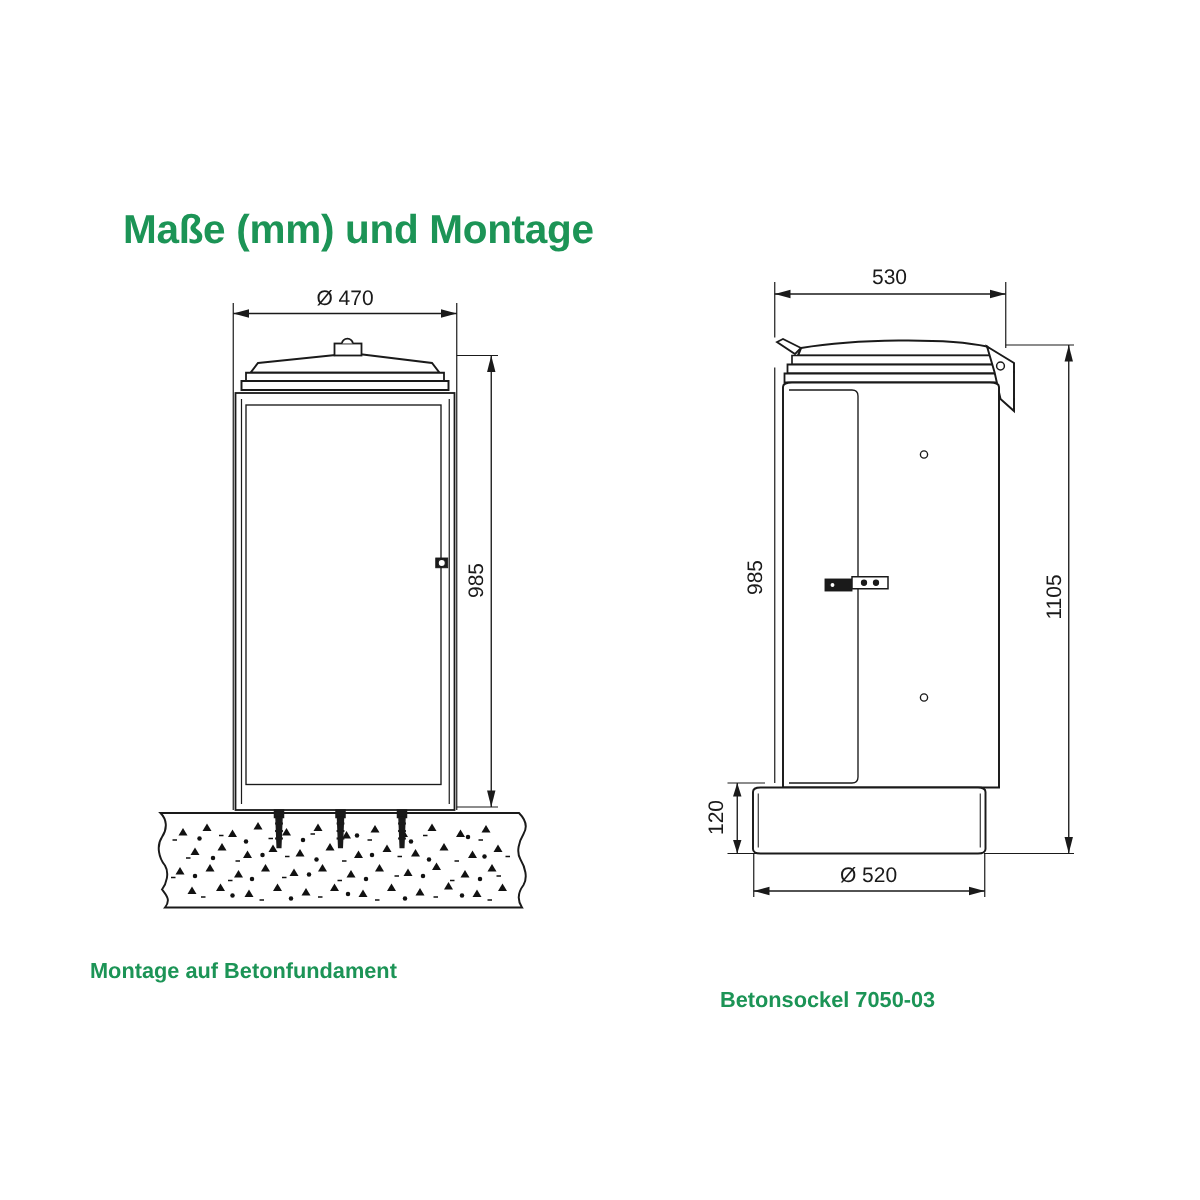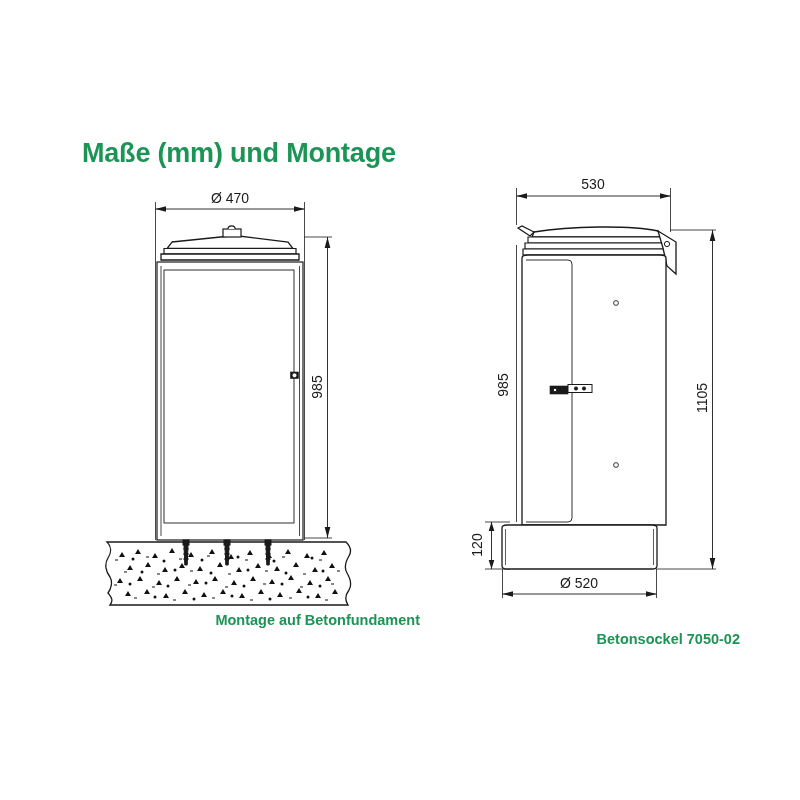--- a/index.html
+++ b/index.html
@@ -30,23 +30,24 @@
     font-weight: bold;
     color: #1c9456;
     letter-spacing: -0.2px;
     white-space: nowrap;
   }
   .caption {
     position: absolute;
     font-size: 14.5px;
     font-weight: bold;
     color: #1c9456;
-    text-align: right;
+    text-align: left;
     line-height: 19px;
     white-space: nowrap;
+    margin-top: 28px;
   }
   #caption-left {
     left: 60px;
     top: 611px;
     width: 360px;
   }
   #caption-right {
     left: 480px;
     top: 611px;
     width: 260px;
@@ -310,16 +311,16 @@
       <line x1="193.5" y1="359" x2="193.5" y2="395" stroke-width="0.7"></line>
     </g>
   </svg>
 
   <div class="caption" id="caption-left">
     <span>Montage auf Betonfundament</span>
   </div>
 
   <div class="caption" id="caption-right">
     <br>
-    <span>Betonsockel 7050-02</span>
+    <span>Betonsockel 7050-03</span>
   </div>
 
 </div>
 
 </body></html>

